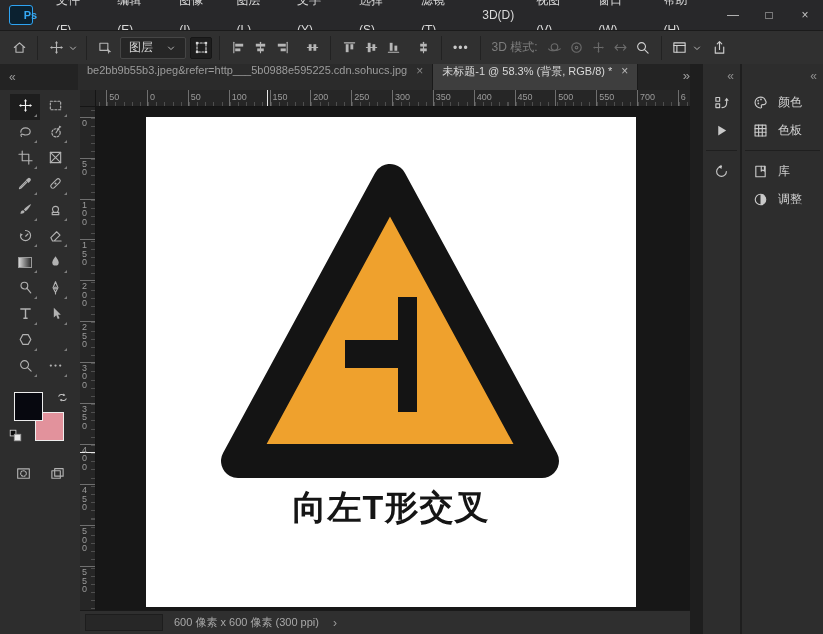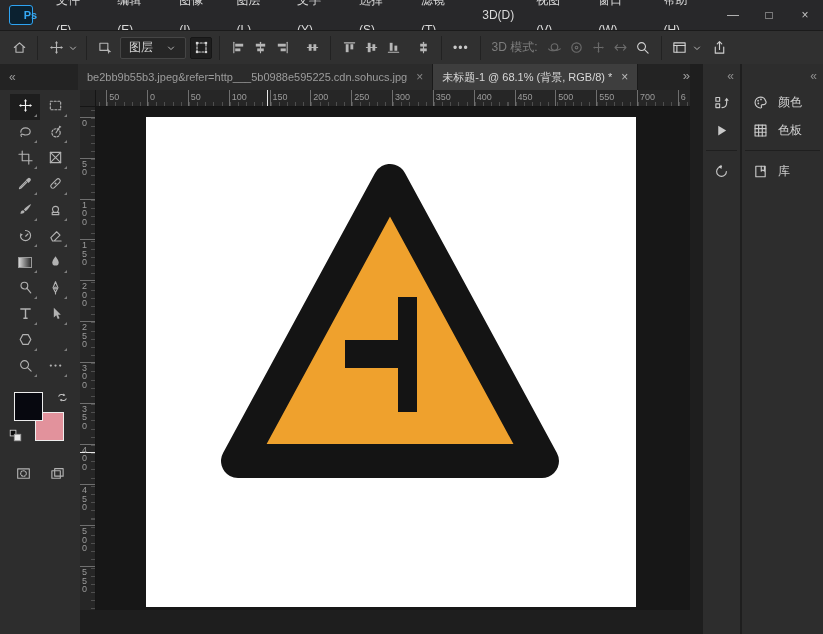--- a/index.html
+++ b/index.html
@@ -33,21 +33,21 @@
   .ob-icon.pressed { background:#1e1e1e; border:1px solid #161616; border-radius:2px; color:#d6d6d6; }
   .layer-select { display:flex; align-items:center; background:#262626; border:1px solid #454545;
     border-radius:2px; height:22px; padding:0 8px; margin:0 4px; font-size:12px; color:#d2d2d2; gap:12px; }
   .ob-label { font-size:12px; color:#7d7d7d; margin:0 6px 0 4px; white-space:nowrap; }
   .ob-ellipsis { color:#c9c9c9; letter-spacing:1px; font-size:12px; margin:0 4px; }
   
   .tabrow { position:absolute; left:0; top:64px; width:700px; height:26px;
     background:#232323; display:flex; align-items:stretch; }
   .dock-collapse-left { width:78px; display:flex; align-items:center; color:#9a9a9a;
     font-size:12px; padding-left:9px; flex:none; }
-  .tab { display:flex; align-items:center; padding:0 9px; font-size:11px; gap:9px;
+  .tab { display:flex; align-items:flex-start; padding:0 9px; font-size:11px; gap:9px;
     background:#2b2b2b; color:#9c9c9c; border-right:1px solid #1a1a1a; white-space:nowrap; }
   .tab.active { background:#3e3e3e; color:#d8d8d8; }
   .tab-close { font-size:12px; opacity:.8; }
   .tab-overflow { margin-left:auto; color:#a0a0a0; font-size:13px; padding:4px 10px 0 0; }
   
   .tooldock { position:absolute; left:0; top:90px; width:80px; height:544px; background:#2d2d2d; }
   .tools { display:grid; grid-template-columns:30px 30px; justify-content:center; padding-top:4px; }
   .tool-cell { width:30px; height:26px; display:flex; align-items:center; justify-content:center;
     color:#b2b2b2; position:relative; }
   .tool-cell::after { content:''; position:absolute; right:3px; bottom:3px;
@@ -297,21 +297,21 @@
 
   <div class="tabrow">
     <div class="dock-collapse-left">«</div>
     <div style="display:flex">
   <div class="tab">
     <span class="tab-title">be2bb9b55b3.jpeg&amp;refer=http___5b0988e595225.cdn.sohucs.jpg</span>
     <span class="tab-close">×</span>
   </div>
 
   <div class="tab active">
-    <span class="tab-title">未标题-1 @ 68.1% (背景, RGB/8) *</span>
+    <span class="tab-title">未标题-1 @ 58.3% (背景, RGB/8) *</span>
     <span class="tab-close">×</span>
   </div>
 </div>
     <div class="tab-overflow">»</div>
   </div>
 
   <div class="tooldock">
     <div class="tools">
   <div class="tool-cell selected">
     <span><svg viewBox="0 0 16 16" width="15" height="15" fill="none" stroke="currentColor" stroke-width="1.2" stroke-linecap="round" stroke-linejoin="round">
@@ -549,23 +549,29 @@
 
   <div class="viewport">
     <div class="canvas">
       <svg width="490" height="490" viewBox="0 0 490 490" style="position:absolute;left:0;top:0">
         <path id="sign-triangle" d="M244 64 L92 344 L396 344 Z" fill="#efa12d" stroke="#141414" stroke-width="34" stroke-linejoin="round"></path>
         <g id="sign-symbol" fill="#141414">
           <rect x="252" y="180" width="19" height="115"></rect>
           <rect x="199" y="223" width="55" height="28"></rect>
         </g>
       </svg>
+      <div class="sign-caption">向左T形交叉</div>
     </div>
   </div>
 
+  <div class="statusbar">
+    <div class="zoom-box"></div>
+    <span>600 像素 x 600 像素 (300 ppi)</span>
+    <span class="status-chevron">›</span>
+  </div>
 
   <div class="dock">
     <div class="dock-col narrow">
       <div class="dock-header">«</div>
       <div>
   <div class="dock-item">
     <span class="dock-icon">
               <svg viewBox="0 0 16 16" width="15" height="15" fill="none" stroke="currentColor" stroke-width="1.2" stroke-linecap="round" stroke-linejoin="round">
                 <rect x="2" y="2.6" width="4" height="4"></rect>
                 <rect x="2" y="9.4" width="4" height="4"></rect>
@@ -628,17 +634,26 @@
   <div class="dock-item">
     <span class="dock-icon">
               <svg viewBox="0 0 16 16" width="15" height="15" fill="none" stroke="currentColor" stroke-width="1.2" stroke-linecap="round" stroke-linejoin="round">
                 <rect x="3" y="2.4" width="10" height="11.2"></rect>
                 <path d="M8.8 2.4v5.2l1.7-1.2 1.7 1.2V2.4"></path>
               </svg>
             </span>
     <span class="dock-label">库</span>
   </div>
 
+  <div class="dock-item">
+    <span class="dock-icon">
+              <svg viewBox="0 0 16 16" width="15" height="15" fill="none" stroke="currentColor" stroke-width="1.2" stroke-linecap="round" stroke-linejoin="round">
+                <circle cx="8" cy="8" r="5.6"></circle>
+                <path fill="currentColor" stroke="none" d="M8 2.4a5.6 5.6 0 0 1 0 11.2z"></path>
+              </svg>
+            </span>
+    <span class="dock-label">调整</span>
+  </div>
 </div>
     </div>
   </div>
 
 </div>
 
 </body></html>

